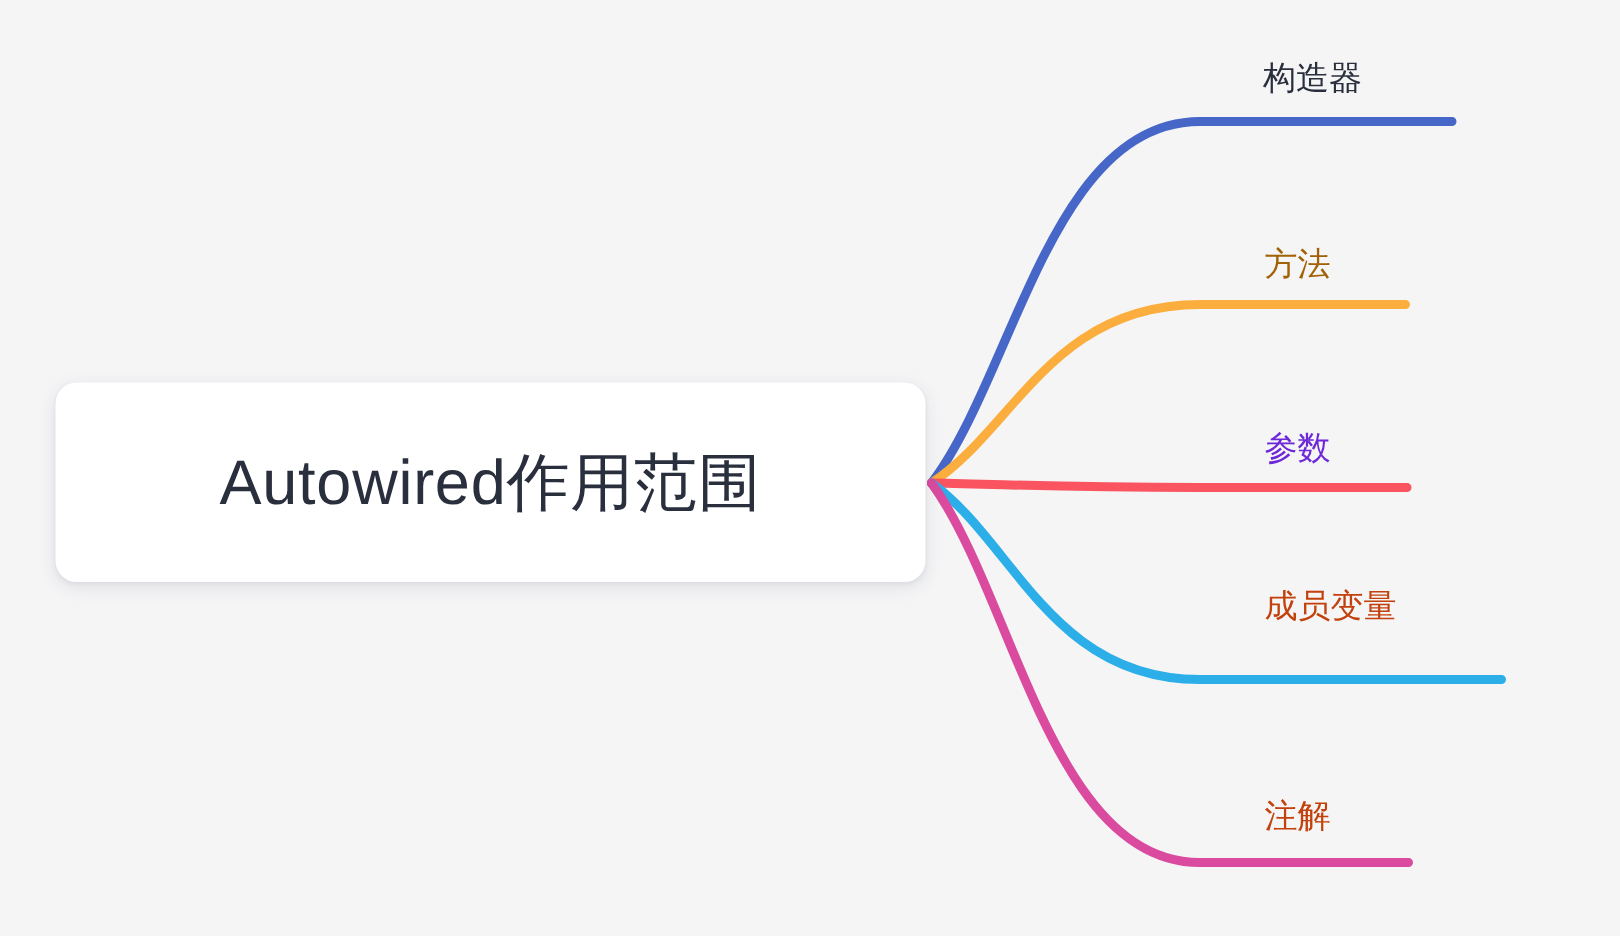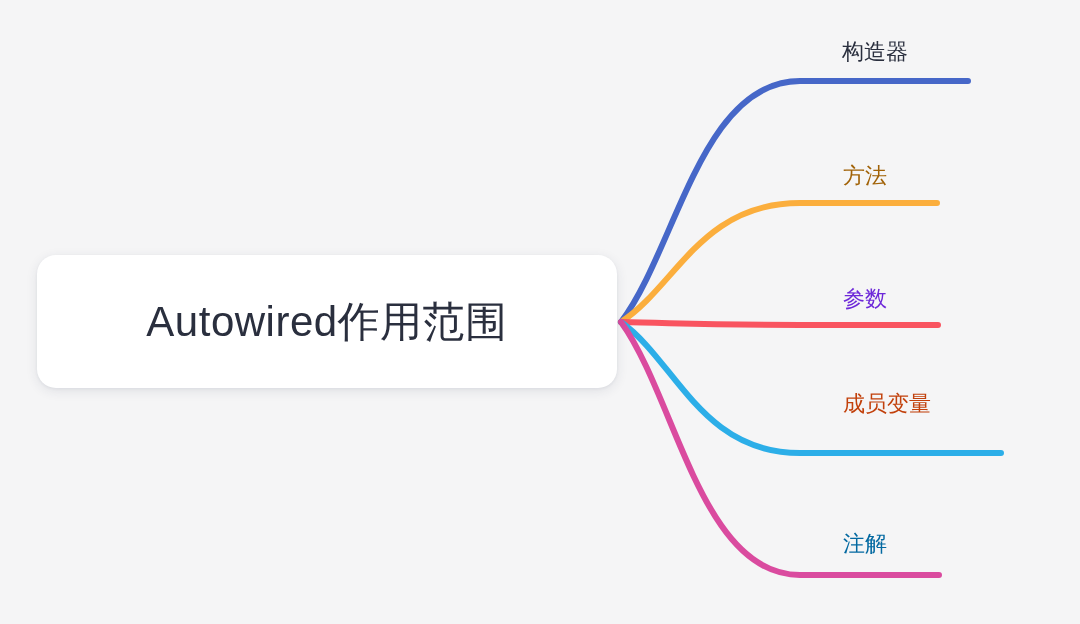--- a/index.html
+++ b/index.html
@@ -45,23 +45,23 @@
 <body>
 
 <div class="stage" style="background: rgb(245, 245, 246); width: 1080px; height: 624px;">
   <svg class="branch-svg" width="1080" height="624" viewBox="0 0 1080 624" xmlns="http://www.w3.org/2000/svg">
       <path d="M 621 322 C 676 249.7, 701 81, 800 81 L 968 81" fill="none" stroke="#4667C8" stroke-width="6" stroke-linecap="round"></path>
       <path d="M 621 322 C 676 286.3, 701 203, 800 203 L 937 203" fill="none" stroke="#FBAE3D" stroke-width="6" stroke-linecap="round"></path>
       <path d="M 621 322 C 676 322.9, 701 325, 800 325 L 938 325" fill="none" stroke="#F95460" stroke-width="6" stroke-linecap="round"></path>
       <path d="M 621 322 C 676 361.3, 701 453, 800 453 L 1001 453" fill="none" stroke="#2CAEE8" stroke-width="6" stroke-linecap="round"></path>
       <path d="M 621 322 C 676 397.9, 701 575, 800 575 L 939 575" fill="none" stroke="#DA4B9F" stroke-width="6" stroke-linecap="round"></path>
     </svg>
-  <div class="root-node" style="color: rgb(42, 47, 62); background: rgb(255, 255, 255); border-radius: 19px;">
+  <div class="root-node" style="color: rgb(42, 47, 62); background: rgb(255, 255, 255);">
     <span>Autowired作用范围</span>
   </div>
   <div id="labels-layer">
       <div class="branch-label" style="left: 842px; top: 37px; color: rgb(42, 47, 62);">构造器</div>
       <div class="branch-label" style="left: 843px; top: 161px; color: #a16207;">方法</div>
       <div class="branch-label" style="left: 843px; top: 284px; color: #6d28d9;">参数</div>
       <div class="branch-label" style="left: 843px; top: 389px; color: #c2410c;">成员变量</div>
-      <div class="branch-label" style="left: 843px; top: 529px; color: #0369a1;">注解</div>
+      <div class="branch-label" style="left: 843px; top: 529px; color: #c2410c;">注解</div>
     </div>
 </div>
 
 </body></html>

